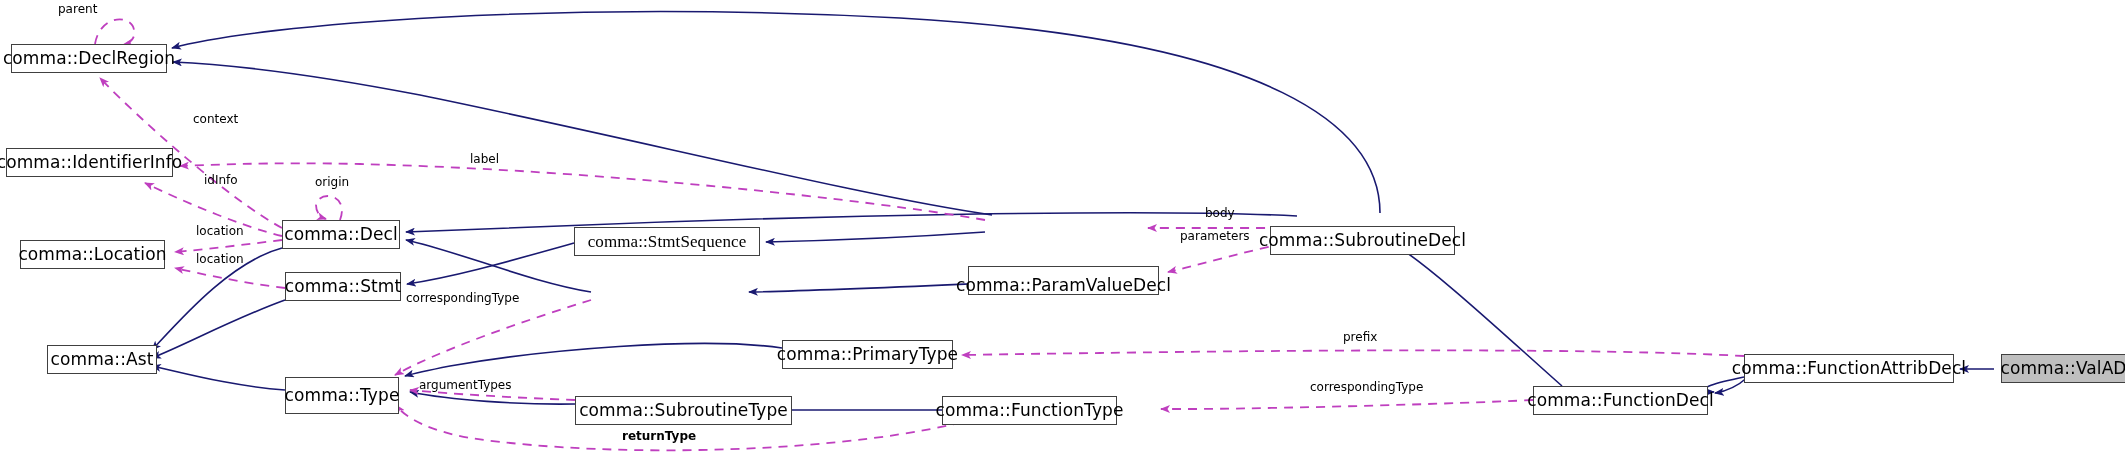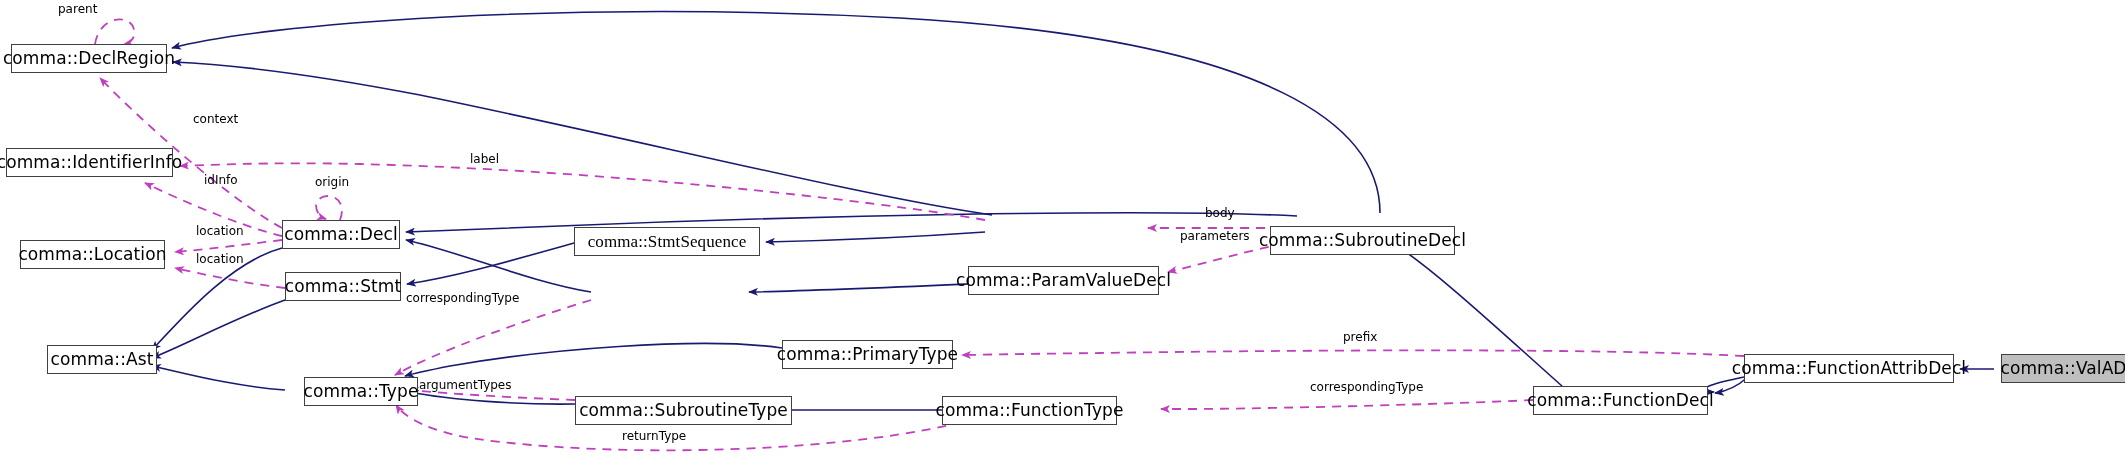--- a/index.html
+++ b/index.html
@@ -156,39 +156,39 @@
   </div>
 
   <div class="node" style="left:282px; top:220px; width:118px; height:29px;">
     <span class="node-label">comma::Decl</span>
   </div>
 
   <div class="node" style="left:285px; top:272px; width:116px; height:29px;">
     <span class="node-label">comma::Stmt</span>
   </div>
 
-  <div class="node" style="left:285px; top:377px; width:114px; height:29px;margin-left:19px;">
+  <div class="node" style="left:285px; top:377px; width:114px; height:37px;">
     <span class="node-label">comma::Type</span>
   </div>
 
   <div class="node" style="left:574px; top:227px; width:186px; height:29px;font-family:Liberation Serif, serif;">
     <span class="node-label">comma::StmtSequence</span>
   </div>
 
 
   <div class="node" style="left:575px; top:396px; width:217px; height:29px;">
     <span class="node-label">comma::SubroutineType</span>
   </div>
 
   <div class="node" style="left:782px; top:340px; width:171px; height:29px;">
     <span class="node-label">comma::PrimaryType</span>
   </div>
 
 
-  <div class="node" style="left:968px; top:266px; width:191px; height:29px;">
+  <div class="node" style="left:968px; top:266px; width:191px; height:29px;align-items:flex-end;">
     <span class="node-label">comma::ParamValueDecl</span>
   </div>
 
   <div class="node" style="left:942px; top:396px; width:175px; height:29px;">
     <span class="node-label">comma::FunctionType</span>
   </div>
 
   <div class="node" style="left:1270px; top:213px; width:185px; height:29px;margin-top:13px;">
     <span class="node-label">comma::SubroutineDecl</span>
   </div>
@@ -211,15 +211,15 @@
   <div class="edge-label" style="left:315px; top:176px;">origin</div>
   <div class="edge-label" style="left:470px; top:153px;">label</div>
   <div class="edge-label" style="left:196px; top:225px;">location</div>
   <div class="edge-label" style="left:196px; top:253px;">location</div>
   <div class="edge-label" style="left:406px; top:292px;">correspondingType</div>
   <div class="edge-label" style="left:1205px; top:207px;">body</div>
   <div class="edge-label" style="left:1180px; top:230px;">parameters</div>
   <div class="edge-label" style="left:1343px; top:331px;">prefix</div>
   <div class="edge-label" style="left:1310px; top:381px;">correspondingType</div>
   <div class="edge-label" style="left:419px; top:379px;">argumentTypes</div>
-  <div class="edge-label" style="left:622px; top:430px;">returnType</div>
+  <div class="edge-label" style="left:622px; top:430px;font-weight:bold;">returnType</div>
 
 </div>
 
 </body></html>

